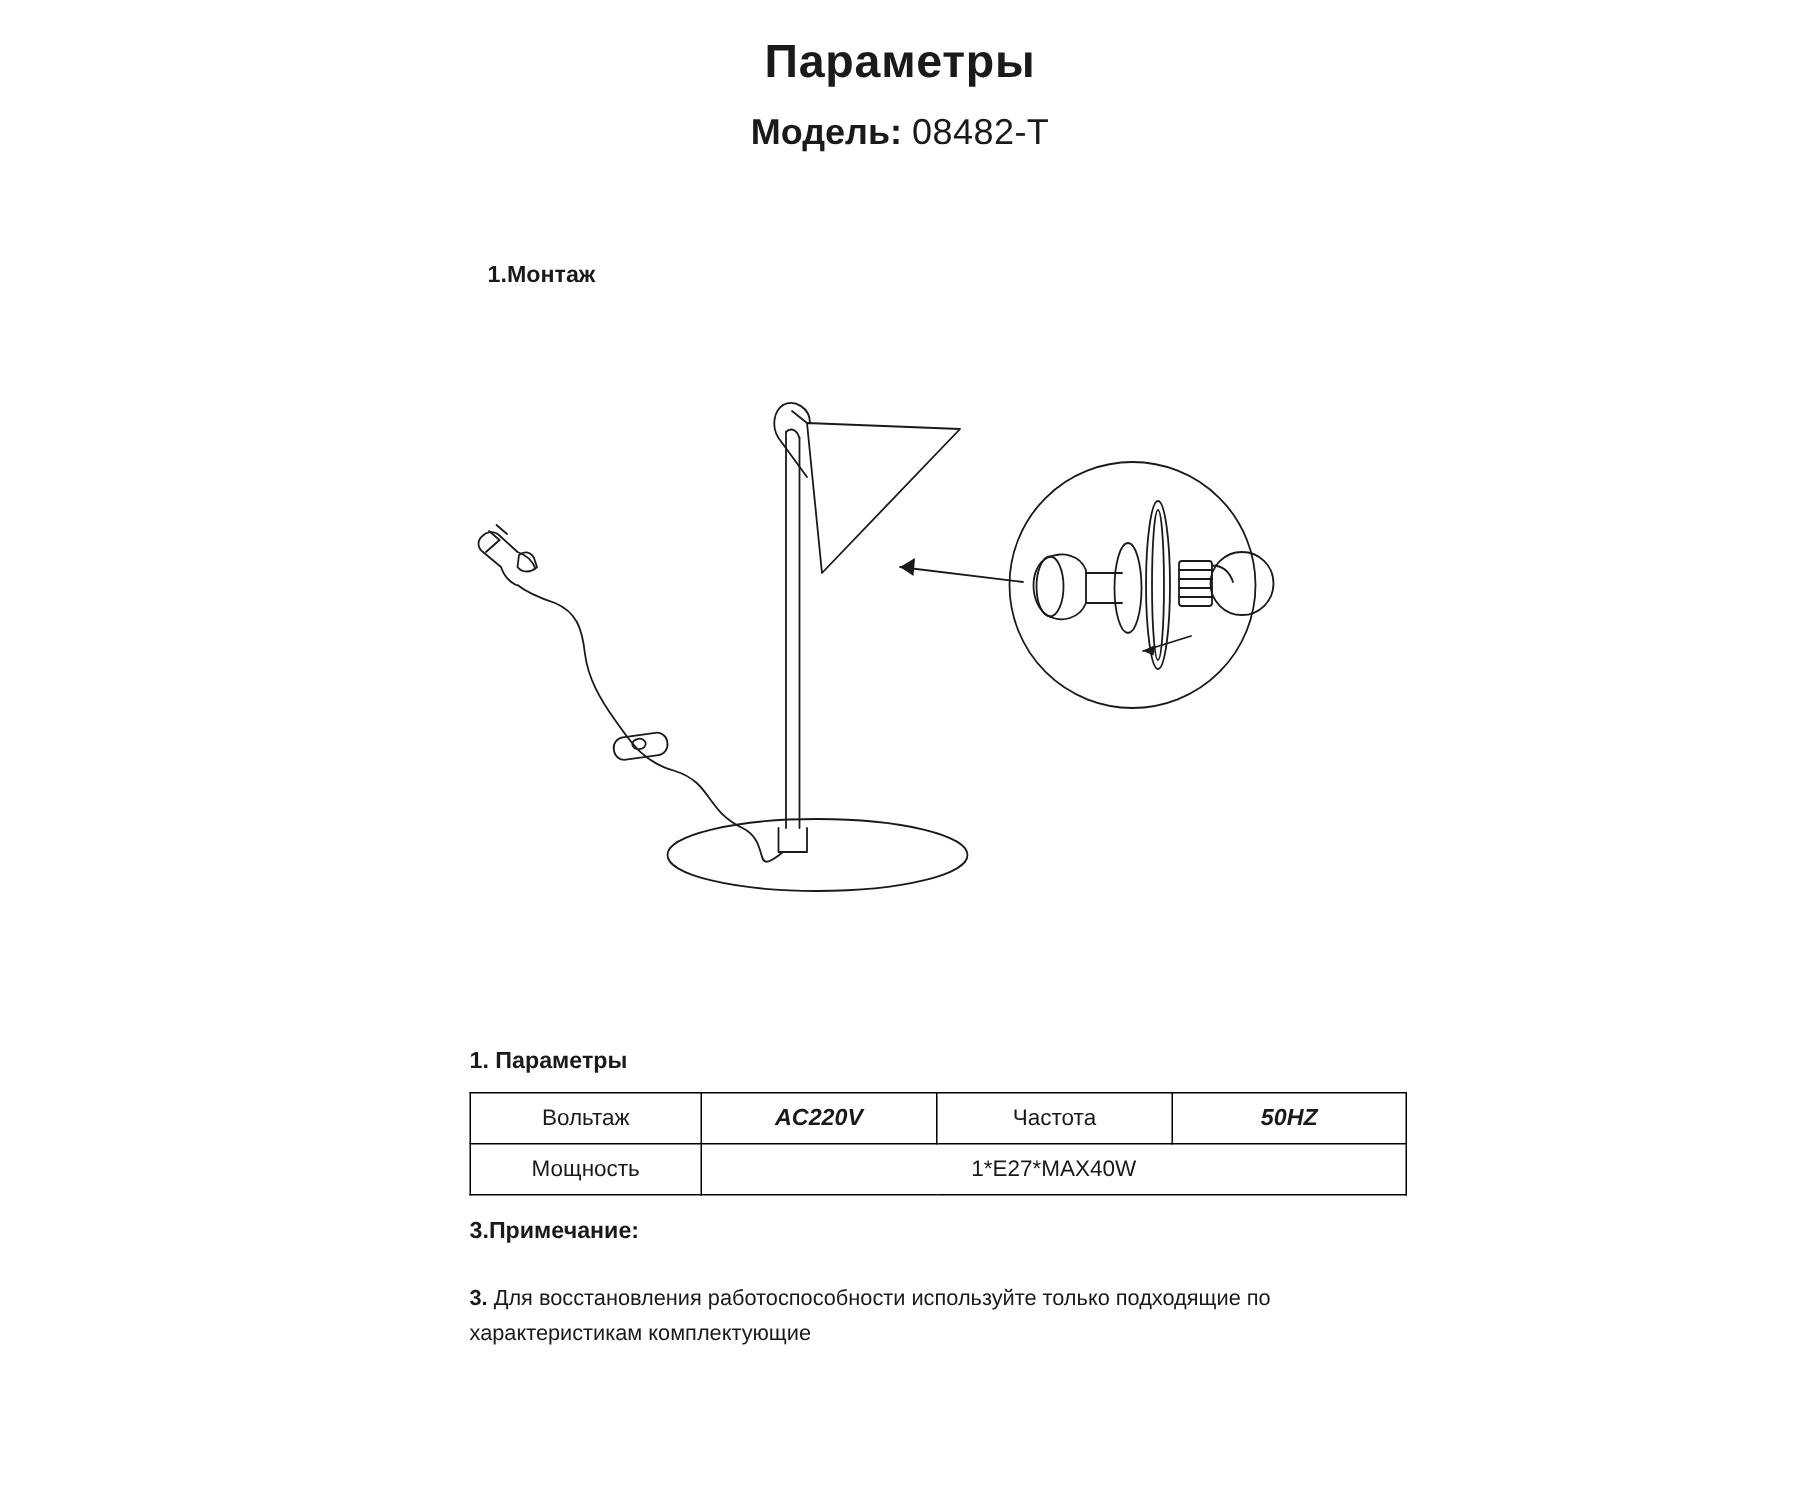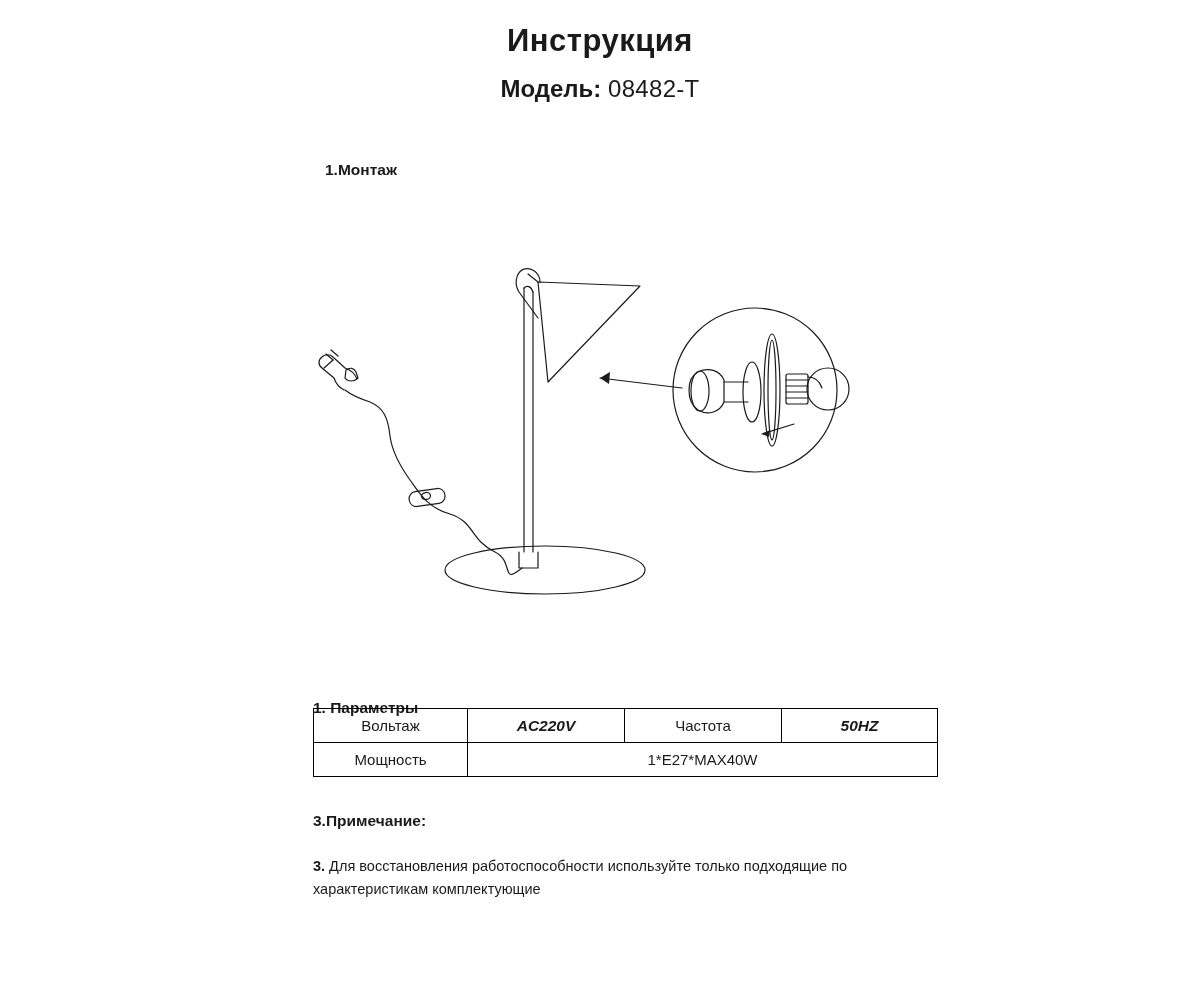--- a/index.html
+++ b/index.html
@@ -47,41 +47,41 @@
   }
 
   
   .section-heading {
     font-size: 15.5px;
     font-weight: bold;
     margin: 0;
     line-height: 1.3;
   }
 
-  .s1 { position: absolute; left: 325px; top: 138px; }
+  .s1 { position: absolute; left: 325px; top: 152px; }
   .s2 { position: absolute; left: 313px; top: 676px; }
   .s3 { position: absolute; left: 313px; top: 789px; }
 
   
   .illustration {
     position: absolute;
     left: 300px;
     top: 200px;
     width: 620px;
     height: 430px;
   }
   .illustration svg {
     display: block;
   }
 
   
   .params-table {
     position: absolute;
     left: 313px;
-    top: 686px;
+    top: 706px;
     width: 588px;
     border-collapse: collapse;
     table-layout: fixed;
   }
   .params-table td {
     border: 1px solid #000000;
     height: 33px;
     text-align: center;
     vertical-align: middle;
     font-size: 15px;
@@ -114,21 +114,21 @@
   }
   .note-item .note-text {
     font-weight: normal;
   }
 </style>
 </head>
 <body>
 
 <div class="page">
 
-  <h1 class="doc-title">Инструкция</h1>
+  <h1 class="doc-title">Параметры</h1>
 
   <div class="doc-model">
     <span class="model-label">Модель:</span>
     <span class="model-value">08482-T</span>
   </div>
 
   <h2 class="section-heading s1">1.Монтаж</h2>
 
   <div class="illustration">
     <svg width="620" height="430" viewBox="0 0 620 430" fill="none" xmlns="http://www.w3.org/2000/svg">

